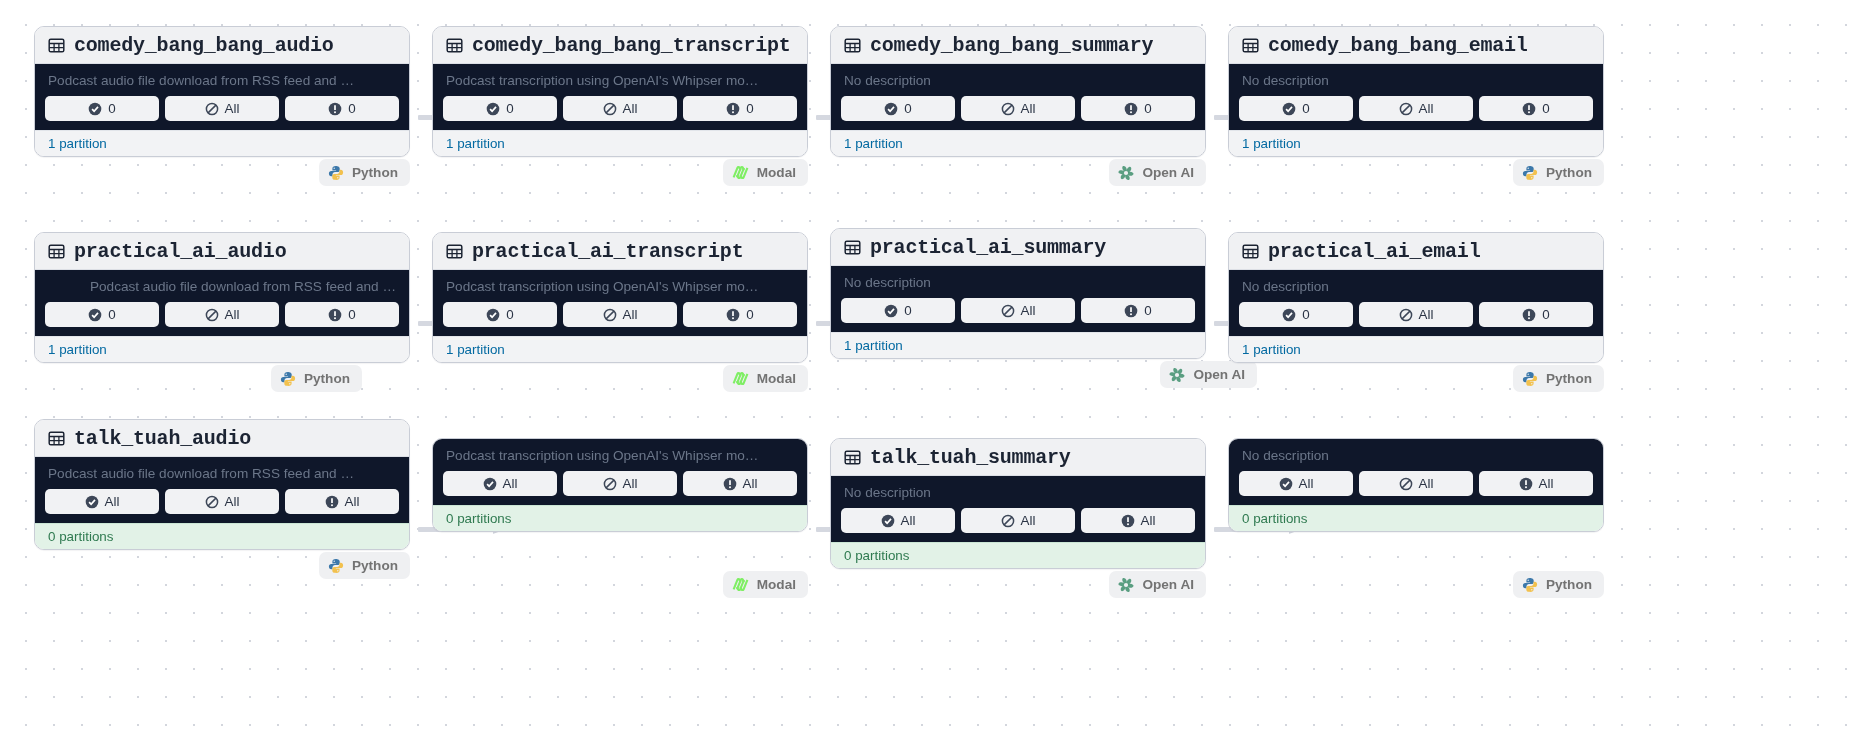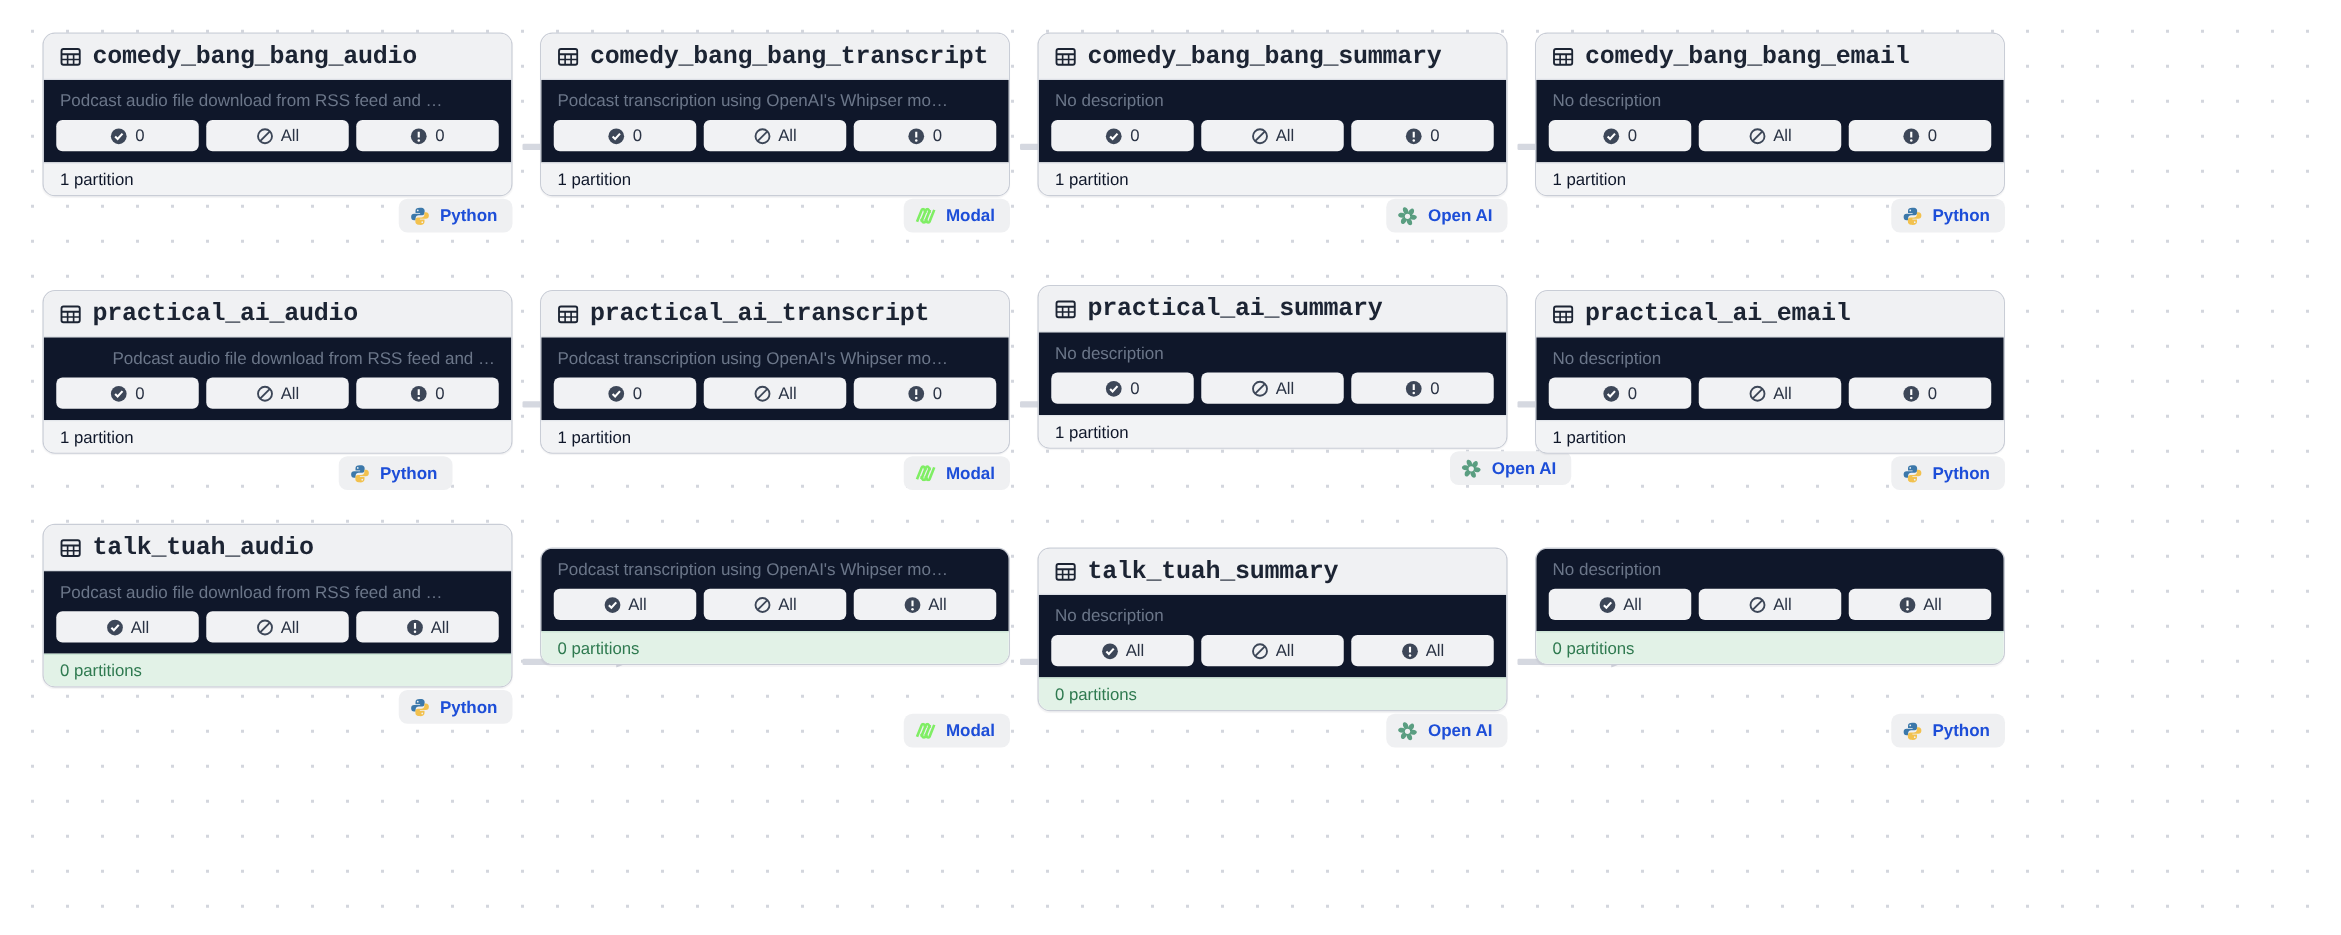--- a/index.html
+++ b/index.html
@@ -97,42 +97,42 @@
   .badge svg { display: block; flex: 0 0 auto; }
 
   .card-footer {
     height: 26px;
     display: flex;
     align-items: center;
     padding: 0 13px;
     font-size: 13.4px;
     background: #f2f3f5;
     border-top: 1.5px solid #e2e5ea;
-    color: #0f172a;
+    color: #0369a1;
   }
 
   .card.state-green .card-footer {
     background: #e2f2e7;
     border-top-color: #cbe6d5;
     color: #2f7a50;
   }
 
   
   .tag {
     position: absolute;
     display: inline-flex;
     align-items: center;
     gap: 8px;
     height: 27px;
     padding: 0 12px 0 9px;
     background: #eff0f2;
     border-radius: 7px;
     font-size: 13.6px;
     font-weight: 700;
-    color: #1d4ed8;
+    color: #737373;
     white-space: nowrap;
   }
   .tag svg { display: block; flex: 0 0 auto; }
 
   
   .arrow {
     position: absolute;
     height: 10px;
   }
   .arrow .shaft {

